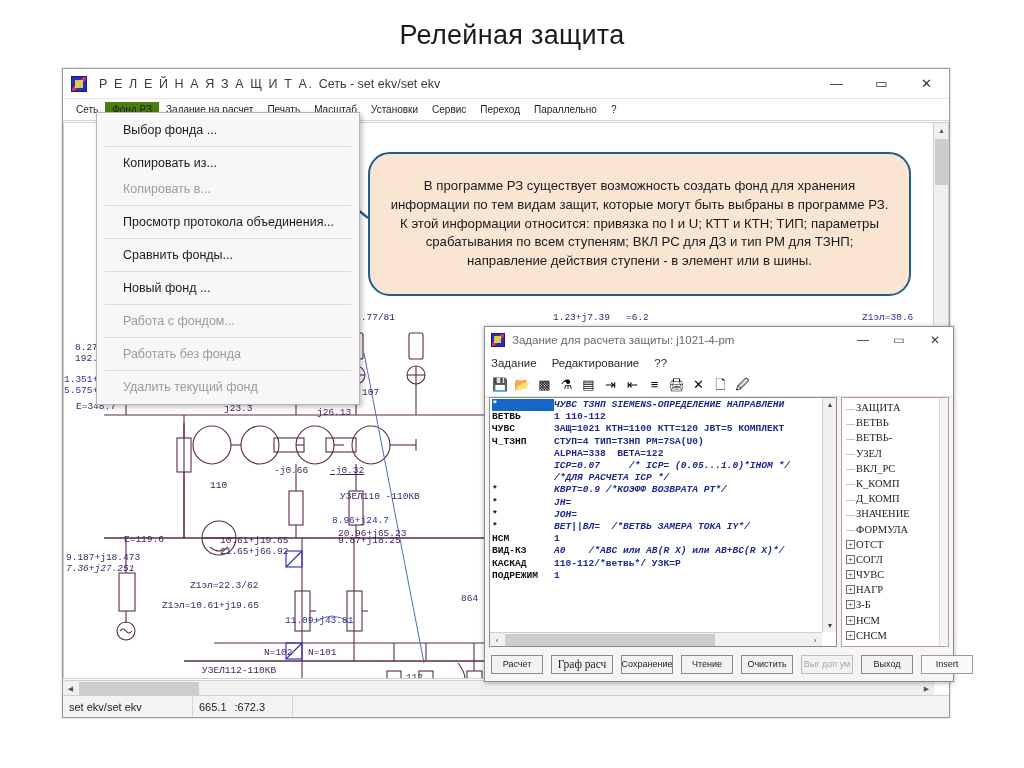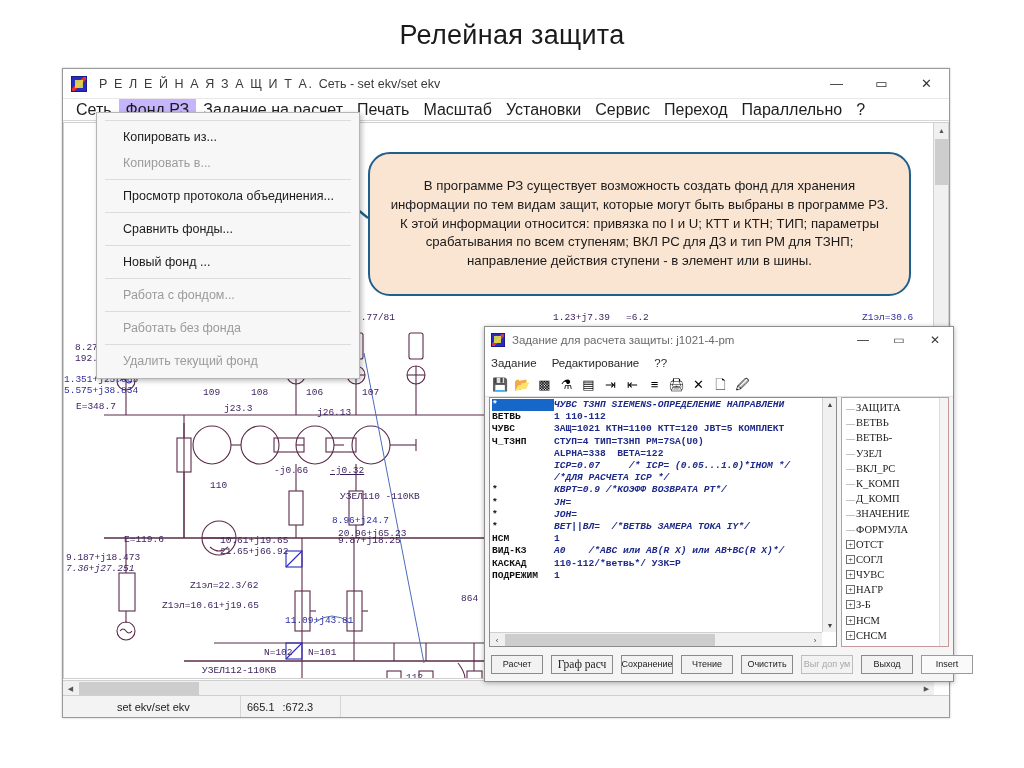--- a/index.html
+++ b/index.html
@@ -73,31 +73,31 @@
     display: flex; align-items: center; justify-content: center;
     font-size: 13px; color: #333;
     user-select: none;
   }
 
   
   .menubar {
     height: 22px;
     display: flex; align-items: center;
     padding-left: 6px;
-    font-size: 16px;
+    font-size: 10px;
     color: #1d1d1d;
     background: #ffffff;
     border-bottom: 1px solid #d6d6d6;
   }
   .menubar .mi {
     padding: 2px 7px;
     white-space: nowrap;
   }
   .menubar .mi.active {
-    background: #c4b5fd;
+    background: #4d7c0f;
   }
 
   
   .client {
     position: absolute;
     left: 0; top: 53px; right: 0; bottom: 0;
     background: #ffffff;
     overflow: hidden;
   }
   .canvas-frame {
@@ -152,21 +152,21 @@
     border-top: 1px solid #cfcfcf;
     font-size: 11px; color: #222;
   }
   .statusbar .cell {
     display: flex; align-items: center;
     padding: 0 6px;
     border-right: 1px solid #d5d5d5;
     white-space: nowrap;
   }
   .statusbar .c1 { flex: 0 0 522px; }
-  .statusbar .c2 { flex: 0 0 130px; margin-left: 48px; }
+  .statusbar .c2 { flex: 0 0 130px; }
   .statusbar .c3 { flex: 0 0 100px; }
   .statusbar .c4 { flex: 1 1 auto; border-right: none; }
 
   
   #fund-menu {
     position: absolute;
     left: 96px; top: 112px;
     width: 264px;
     background: #f7f7f7;
     border: 1px solid #b5b5b5;
@@ -596,20 +596,21 @@
           <span>665.1</span>
           <span style="width:8px"></span>
           <span>:672.3</span>
         </div>
         <div class="cell c4"></div>
       </div>
     </div>
   </div>
 
   <div id="fund-menu">
+      <div class="item">Выбор фонда ...</div>
       <div class="sep"></div>
       <div class="item">Копировать из...</div>
       <div class="item disabled">Копировать в...</div>
       <div class="sep"></div>
       <div class="item">Просмотр протокола объединения...</div>
       <div class="sep"></div>
       <div class="item">Сравнить фонды...</div>
       <div class="sep"></div>
       <div class="item">Новый фонд ...</div>
       <div class="sep"></div>

